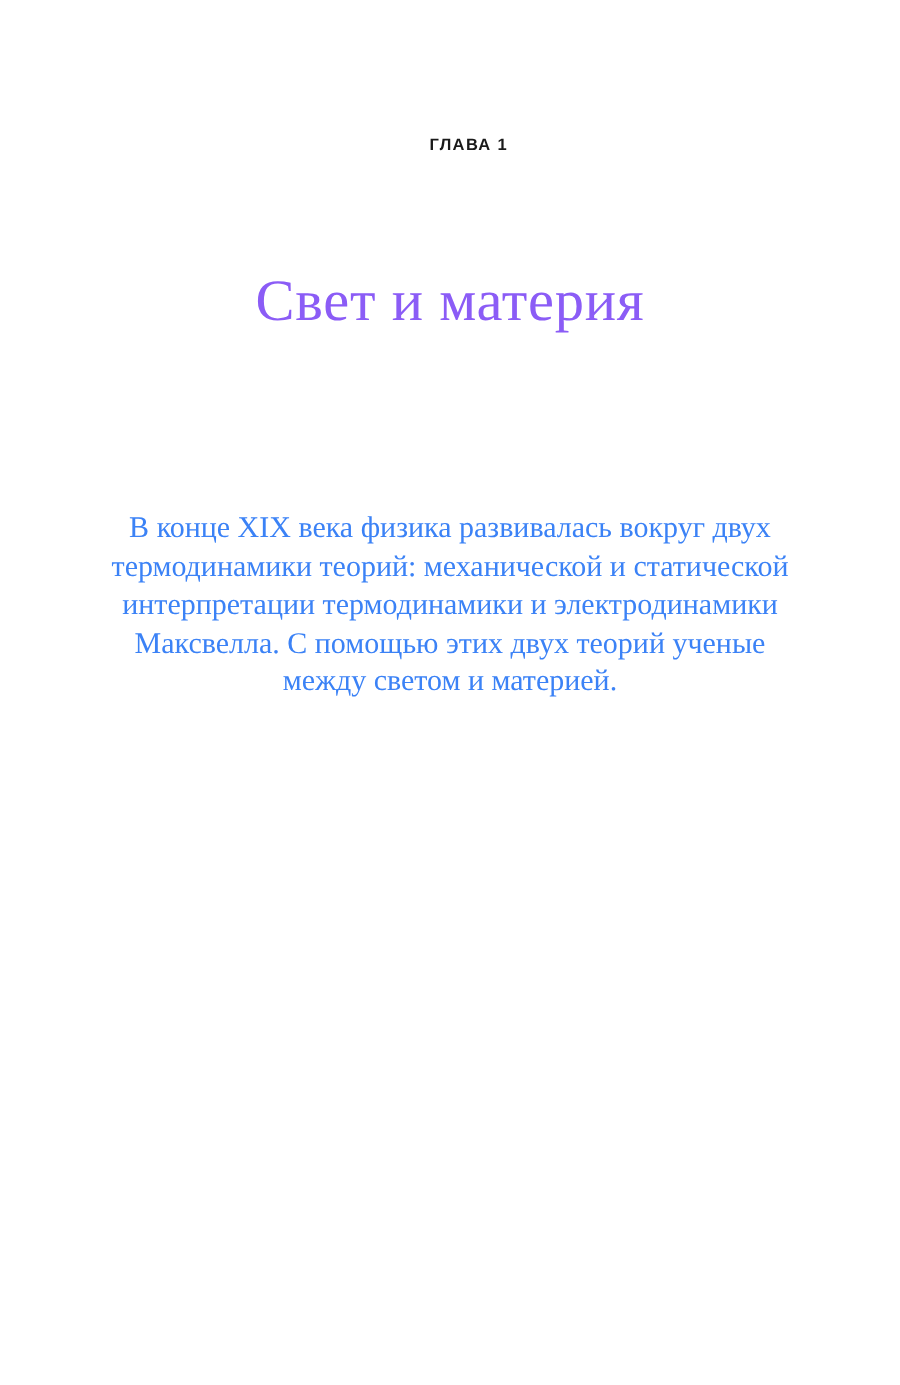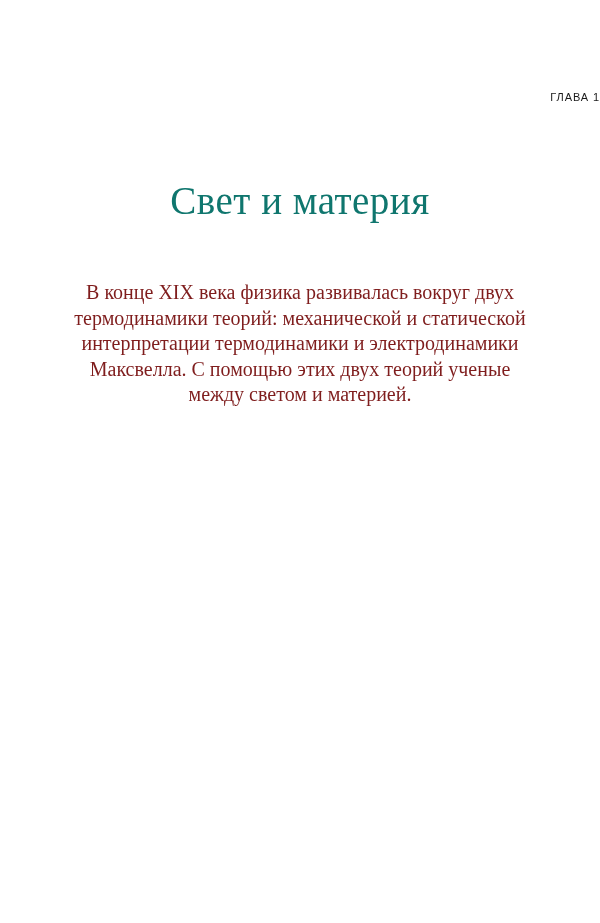--- a/index.html
+++ b/index.html
@@ -12,47 +12,47 @@
     width: 600px;
     height: 923px;
     background: #ffffff;
     overflow: hidden;
     font-family: "Liberation Serif", serif;
     color: #161616;
   }
   .chapter-label {
     margin: 0 auto;
     padding-top: 91px;
-    text-align: right;
+    text-align: center;
     font-family: "Liberation Sans", sans-serif;
     font-size: 11px;
-    font-weight: 400;
+    font-weight: 700;
     letter-spacing: 0.9px;
     color: #1a1a1a;
     line-height: 13px;
     padding-left: 25px;
   }
   .chapter-title {
     margin: 74px auto 0 auto;
     text-align: center;
     font-family: "Liberation Serif", serif;
     font-weight: 400;
     font-size: 39px;
     line-height: 46px;
-    color: #0f766e;
+    color: #8b5cf6;
     letter-spacing: 0.5px;
   }
   .body-text {
-    margin: 56px auto 0 auto;
+    margin: 116px auto 0 auto;
     width: 484px;
     text-align: center;
     font-family: "Liberation Serif", serif;
     font-size: 20px;
     line-height: 25.5px;
-    color: #7f1d1d;
+    color: #3b82f6;
   }
   .body-line {
     white-space: nowrap;
   }
 </style>
 </head>
 <body>
 
 <div class="page">
 

